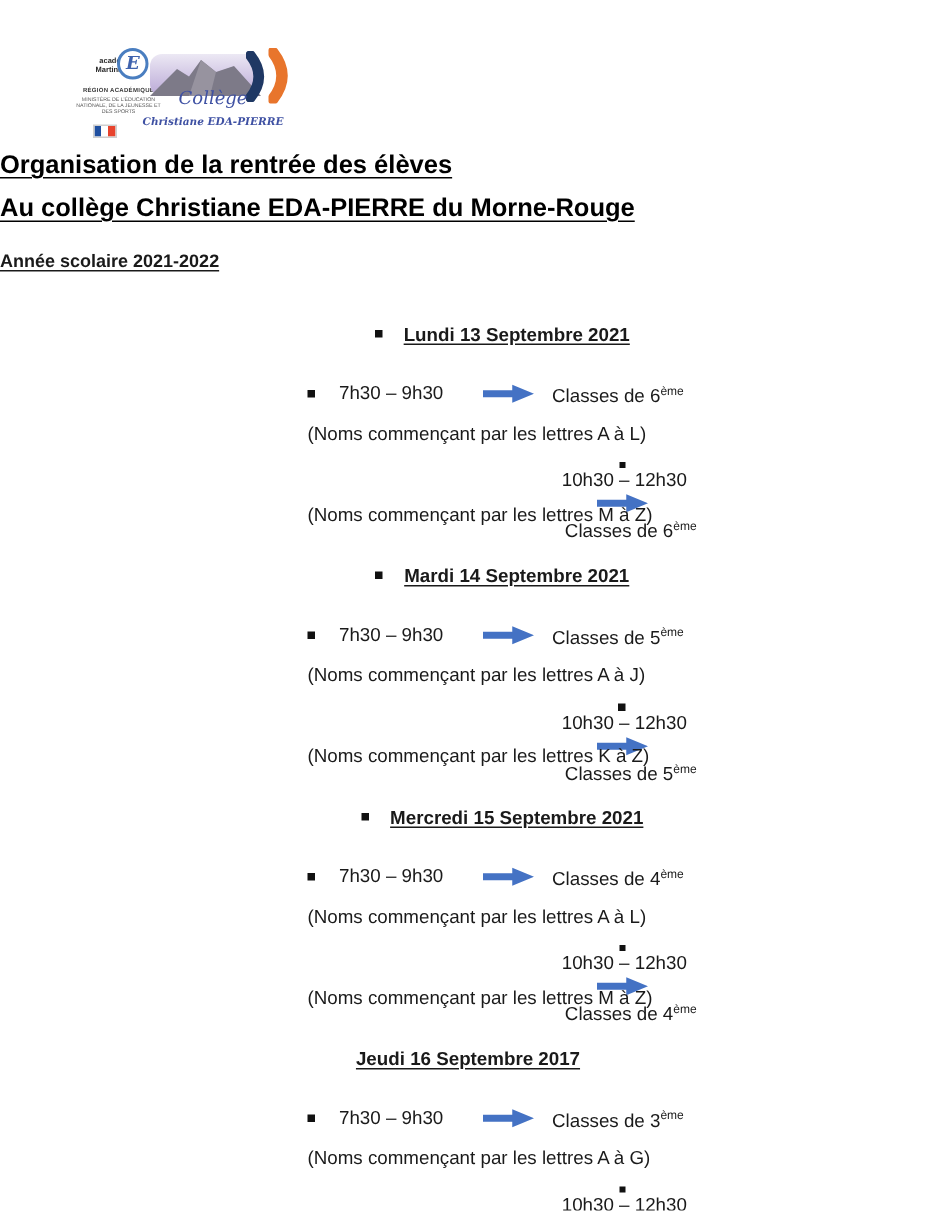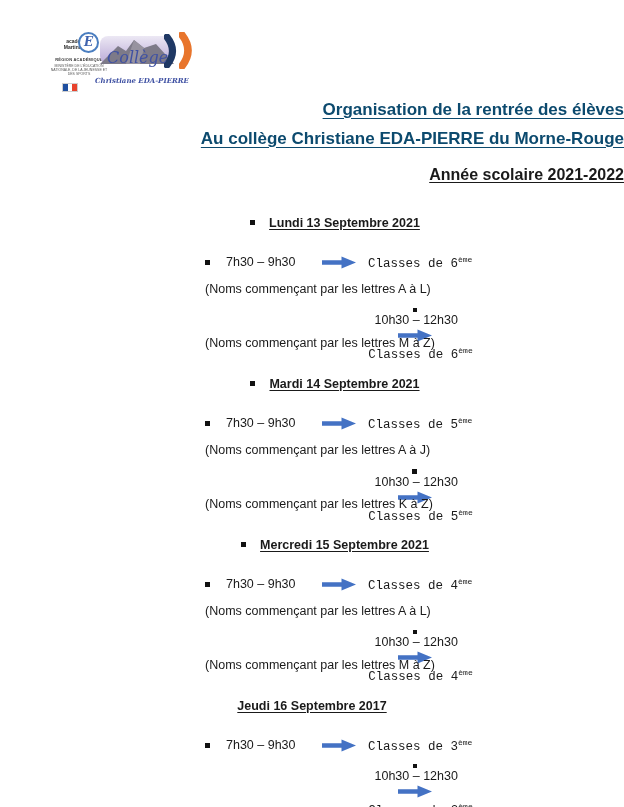--- a/index.html
+++ b/index.html
@@ -24,56 +24,56 @@
   .acad-region { position:absolute; left:8px; top:27px; width:52px; text-align:center;
                  font-size:4px; font-weight:bold; color:#3a3a3a; letter-spacing:0.2px; }
   .acad-ministry { position:absolute; left:4px; top:34px; width:60px; text-align:center;
                    font-size:3.5px; line-height:4.2px; color:#5a5a5a; }
   .flag { position:absolute; left:17px; top:53px; width:16px; height:9px;
           border:0.5px solid #cfcfcf;
           background:linear-gradient(90deg,#1f4fa0 0 33%,#ffffff 33% 66%,#e8432d 66% 100%); }
   .banner { position:absolute; left:55px; top:6px; }
   .paren-navy   { position:absolute; left:119px; top:4px; }
   .paren-orange { position:absolute; left:134px; top:2px; }
-  .school-type { position:absolute; left:62px; top:18px; width:70px; 
+  .school-type { position:absolute; left:62px; top:28px; width:70px; text-align:center;
                  font-family:"DejaVu Serif", serif; font-style:italic;
-                 font-size:16px; }
+                 font-size:12px; }
   .school-name { position:absolute; left:42px; top:46px; width:110px; text-align:center;
                  font-family:"DejaVu Serif", serif; font-style:italic; font-weight:bold;
                  font-size:7px; }
 
   
   .main { padding-top:98px; }
   .title1, .title2 {
-    text-align:right; font-weight:bold; font-size:17px; line-height:23px;
-    text-decoration:underline; text-underline-offset:3px; color:#0c4a6e;
+    text-align:left; font-weight:bold; font-size:17px; line-height:23px;
+    text-decoration:underline; text-underline-offset:3px; color:#000000;
   }
   .title2 { margin-top:6px; }
   .subtitle {
-    margin-top:17px; text-align:right; font-weight:bold; font-size:16px; line-height:15px;
+    margin-top:17px; text-align:left; font-weight:bold; font-size:12px; line-height:15px;
     text-decoration:underline; text-underline-offset:2px;
   }
 
   .day { margin-top:24px; }
   .day.first { margin-top:33px; }
   .day-header { text-align:center; font-size:12.5px; line-height:17px;
                 font-weight:bold; padding-left:46px; }
   .day.no-indent .day-header { padding-left:0; }
   .hdr-sq { display:inline-block; width:5px; height:5px; background:#111;
             margin-right:14px; vertical-align:2px; }
   .hdr-text { text-decoration:underline; text-underline-offset:2px; }
 
   .slot-row { display:flex; align-items:center; margin-left:205px; margin-top:22px;
               font-size:12.5px; line-height:17px; height:17px; }
   .slot-row.second { margin-top:10px;flex-direction:column; }
   .sq { width:5px; height:5px; background:#111; flex:none; }
   .sq-sm { width:4px; height:4px; }
   .time { margin-left:16px; width:96px; flex:none; }
   .arrow { flex:none; display:inline-flex; align-items:center; }
-  .cls { margin-left:12px; white-space:nowrap;font-family:Liberation Mono, monospace; }
+  .cls { margin-left:12px; white-space:nowrap; }
   .cls sup { font-size:8px; }
 
   .note { margin-left:205px; margin-top:10px; font-size:12.5px; line-height:17px; }
 </style>
 </head>
 <body>
 
 <div class="page">
 
   <div class="logo-block">
@@ -211,20 +211,21 @@
       <div class="slot-row">
         <span class="sq"></span>
         <span class="time">7h30 – 9h30</span>
         <span class="arrow">
             <svg width="34" height="13" viewBox="0 0 34 13">
               <path d="M0 4.2 H19.5 V0.5 L34 6.5 19.5 12.5 V8.8 H0 Z" fill="#4472c4"></path>
             </svg>
           </span>
         <span class="cls"><span>Classes de 3</span><sup>ème</sup></span>
       </div>
+      <div class="note">(Noms commençant par les lettres A à G)</div>
       <div class="slot-row second">
         <span class="sq sq-sm"></span>
         <span class="time">10h30 – 12h30</span>
         <span class="arrow">
             <svg width="34" height="13" viewBox="0 0 34 13">
               <path d="M0 4.2 H19.5 V0.5 L34 6.5 19.5 12.5 V8.8 H0 Z" fill="#4472c4"></path>
             </svg>
           </span>
         <span class="cls"><span>Classes de 3</span><sup>ème</sup></span>
       </div>

